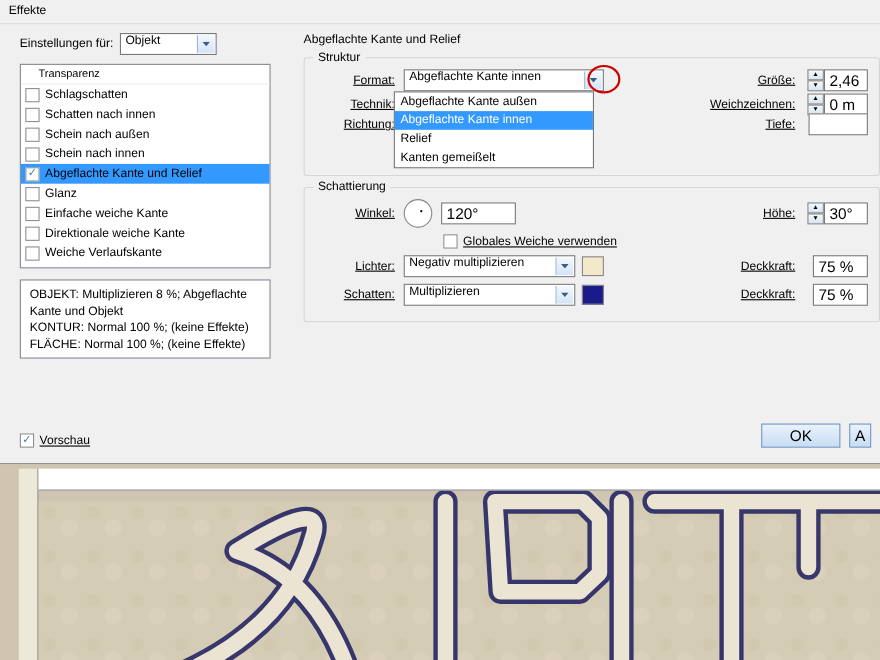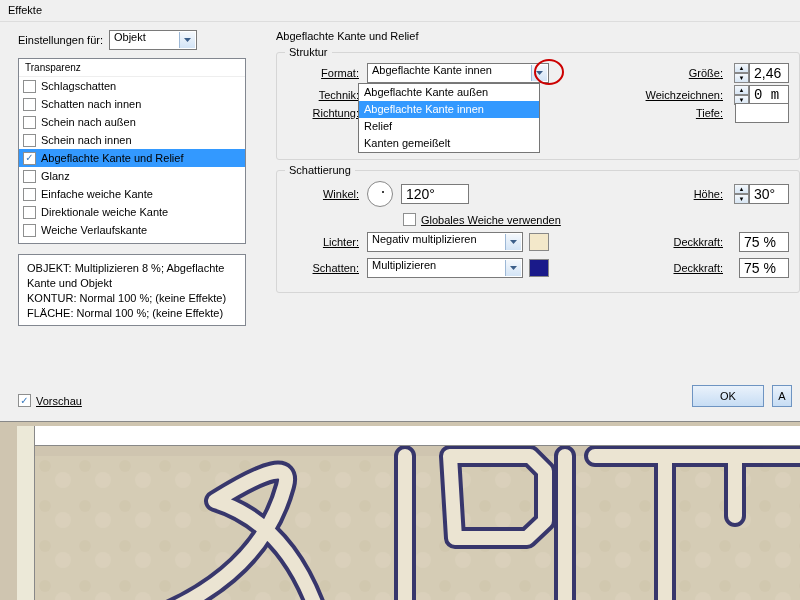--- a/index.html
+++ b/index.html
@@ -30,21 +30,21 @@
 .spinner{display:flex}
 .spin-btns{display:flex;flex-direction:column;width:15px}
 .spin-btns div{flex:1;border:1px solid #888;background:linear-gradient(#f4f8fc,#d8e6f4);display:flex;align-items:center;justify-content:center;font-size:6px}
 .dropdown-open{position:absolute;background:#fff;border:1px solid #767676;width:182px;z-index:10}
 .dropdown-open div{padding:2px 5px;height:17px}
 .dropdown-open div.hl{background:#3399ff;color:#fff}
 .circle-ann{position:absolute;width:30px;height:26px;border:2px solid #cc0000;border-radius:50%;z-index:20;pointer-events:none}
 .angle{width:26px;height:26px;border:1px solid #888;border-radius:50%;position:relative;background:#fff}
 .angle:after{content:"";position:absolute;width:2px;height:2px;background:#000;top:9px;left:14px;border-radius:50%}
 .swatch{width:20px;height:18px;border:1px solid #888}
-.btn{height:22px;min-width:72px;border:1px solid #6e94c2;background:linear-gradient(#eaf2fb,#c7ddf4);border-radius:0;font-size:11px}
+.btn{height:22px;min-width:72px;border:1px solid #6e94c2;background:linear-gradient(#eaf2fb,#c7ddf4);border-radius:0;font-size:14px}
 .btnrow{position:absolute;right:8px;bottom:14px;display:flex;gap:8px}
 .preview{position:absolute;left:0;bottom:14px;display:flex;align-items:center;gap:5px}
 .canvas{position:absolute;top:422px;left:0;right:0;bottom:0;background:#cfc5b0}
 .ruler-h{position:absolute;top:4px;left:35px;right:0;height:20px;background:#fff;border-bottom:1px solid #888}
 .ruler-v{position:absolute;top:4px;left:17px;width:18px;bottom:0;background:#ece9d8;border-right:1px solid #888}
 .art{position:absolute;top:24px;left:35px;right:0;bottom:0;overflow:hidden}
 .art svg{width:780px;height:200px}
 </style>
 </head>
 <body>
@@ -60,21 +60,21 @@
           <span>Objekt</span>
           <div class="combo-btn">
               <svg viewBox="0 0 7 4">
                 <path d="M0 0 L3.5 4 L7 0 Z" fill="#3b5e89"></path>
               </svg>
             </div>
         </div>
       </div>
 
       <div class="listbox">
-        <div class="li" style="font-size:10px;padding-left:6px;border-bottom:1px solid #eee">Transparenz</div>
+        <div class="li" style="font-size:10px;padding-left:16px;border-bottom:1px solid #eee">Transparenz</div>
         <div id="list-rows">
             <div class="li">
               <div class="cb"></div>
               <span>Schlagschatten</span>
             </div>
             <div class="li">
               <div class="cb"></div>
               <span>Schatten nach innen</span>
             </div>
             <div class="li">
@@ -152,21 +152,21 @@
           </div>
 
         <div class="field-row" style="position:relative">
           <span class="flabel"><span class="underline">Technik:</span></span>
           <span class="flabel2"><span class="underline">Weichzeichnen:</span></span>
           <div class="spinner" style="position:absolute;right:0">
             <div class="spin-btns">
                 <div>▲</div>
                 <div>▼</div>
               </div>
-            <input class="input" style="width: 40px; font-family: Liberation Mono, monospace;" value="0 m">
+            <input class="input" style="width: 40px;" value="0 m">
           </div>
         </div>
 
         <div class="field-row" style="position:relative;margin-bottom:26px">
           <span class="flabel"><span class="underline">Richtung:</span></span>
           <span class="flabel2"><span class="underline">Tiefe:</span></span>
           <input class="input" style="width: 50px; position: absolute; right: 0px; padding-left: 48px;" value="100 %">
         </div>
       </div>
 

